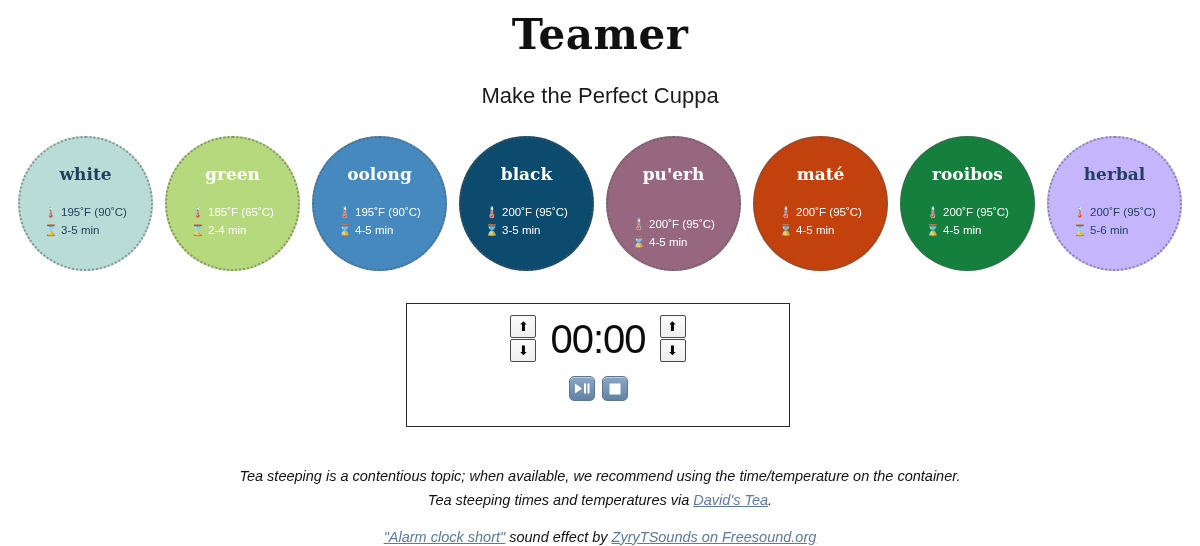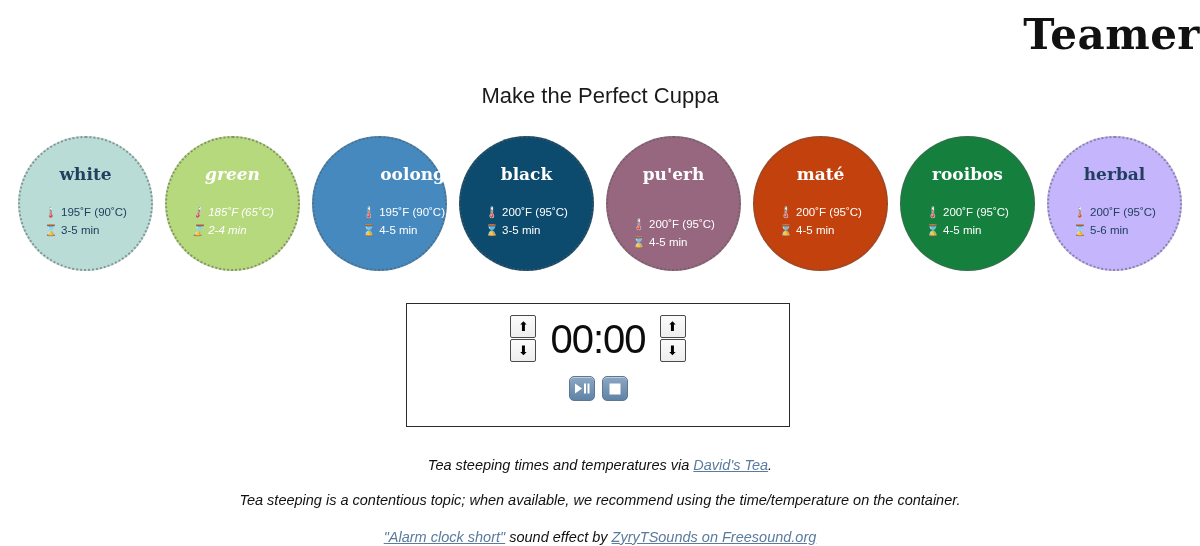--- a/index.html
+++ b/index.html
@@ -11,21 +11,21 @@
     width: 1200px;
     height: 546px;
     overflow: hidden;
     font-family: "Liberation Sans", sans-serif;
     color: #111111;
     position: relative;
   }
 
   
   .page-title {
-    text-align: right;
+    text-align: center;
     font-family: "DejaVu Serif", serif;
     font-weight: bold;
     font-size: 42px;
     letter-spacing: 0.5px;
     color: #111111;
     margin: 0;
     padding-top: 12px;
     line-height: 1.1;
   }
   .page-subtitle {
@@ -200,34 +200,34 @@
         <div class="tea-stat">
           <span class="stat-icon">🌡️</span>
           <span>195˚F (90˚C)</span>
         </div>
         <div class="tea-stat">
           <span class="stat-icon">⌛</span>
           <span>3-5 min</span>
         </div>
       </div>
     </div>
-    <div class="tea-circle" style="background: rgb(182, 217, 125); color: rgb(255, 255, 255); font-style: italic;">
+    <div class="tea-circle" style="background: rgb(182, 217, 125); color: rgb(255, 255, 255);">
       <div class="tea-name">green</div>
       <div class="tea-stats">
         <div class="tea-stat">
           <span class="stat-icon">🌡️</span>
           <span>185˚F (65˚C)</span>
         </div>
         <div class="tea-stat">
           <span class="stat-icon">⌛</span>
           <span>2-4 min</span>
         </div>
       </div>
     </div>
-    <div class="tea-circle" style="background: rgb(69, 137, 191); color: rgb(255, 255, 255); align-items: flex-end;">
+    <div class="tea-circle" style="background: rgb(69, 137, 191); color: rgb(255, 255, 255);">
       <div class="tea-name">oolong</div>
       <div class="tea-stats">
         <div class="tea-stat">
           <span class="stat-icon">🌡️</span>
           <span>195˚F (90˚C)</span>
         </div>
         <div class="tea-stat">
           <span class="stat-icon">⌛</span>
           <span>4-5 min</span>
         </div>
@@ -326,20 +326,20 @@
       <span>
         <svg width="12" height="12" viewBox="0 0 12 12">
           <rect x="0.5" y="0.5" width="11" height="11" fill="#ffffff"></rect>
         </svg>
       </span>
     </div>
   </div>
 </div>
 
 <div class="footer">
+  <div class="footer-line l2">Tea steeping is a contentious topic; when available, we recommend using the time/temperature on the container.</div>
   <div class="footer-line l1">
     <span>Tea steeping times and temperatures via </span><a class="footer-link">David's Tea</a><span>.</span>
   </div>
-  <div class="footer-line l2">Tea steeping is a contentious topic; when available, we recommend using the time/temperature on the container.</div>
   <div class="footer-line l3">
     <a class="footer-link">"Alarm clock short"</a><span> sound effect by </span><a class="footer-link">ZyryTSounds on Freesound.org</a>
   </div>
 </div>
 
 </body></html>

